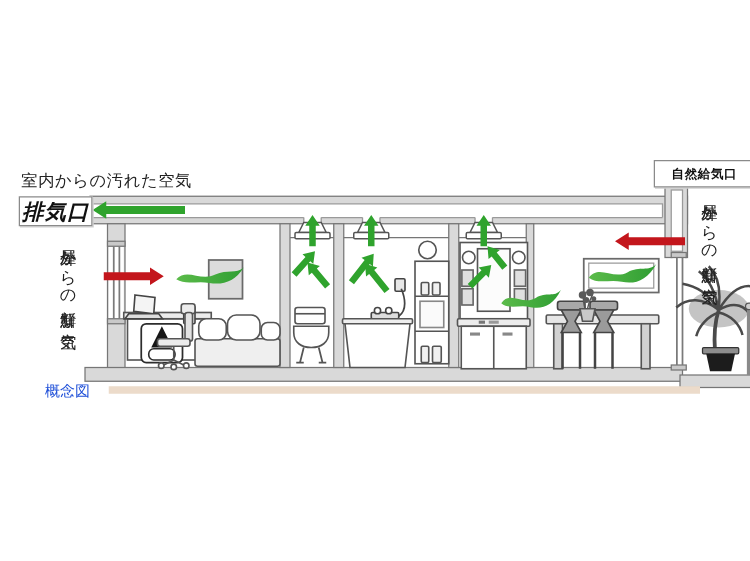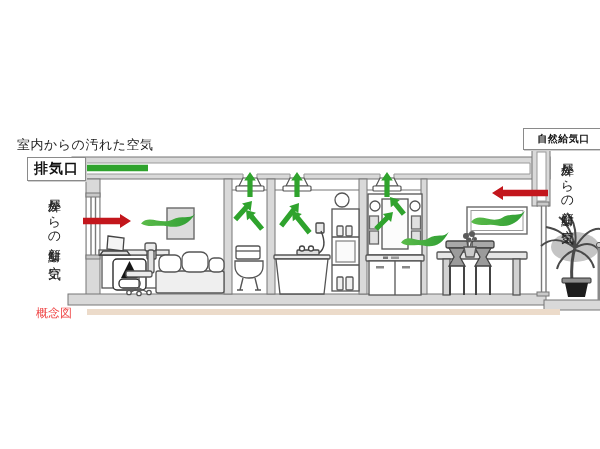--- a/index.html
+++ b/index.html
@@ -15,30 +15,30 @@
     position:relative;width:600px;height:449px;background:#ffffff;overflow:hidden;
     font-family:"Liberation Sans","DejaVu Sans",sans-serif;color:var(--ink);margin-left:10px;
   }
   .stage svg{position:absolute;left:0;top:0;}
   .t{position:absolute;white-space:nowrap;}
   .top-label{left:7px;top:136px;font-size:13px;letter-spacing:0.5px;color:var(--ink);}
   .box{
     position:absolute;background:#fff;border:1px solid #8a8a8a;box-shadow:1px 1px 0 #cfcfcf;
     display:flex;align-items:center;justify-content:center;font-weight:bold;color:#111;
   }
-  .box.exhaust{left:17px;top:157px;width:57px;height:22px;font-size:14px;letter-spacing:1px;}
+  .box.exhaust{left:5px;top:157px;width:57px;height:22px;font-size:17px;letter-spacing:1px;font-style:italic;}
   .box.supply{left:513px;top:128px;width:79px;height:20px;font-size:10px;letter-spacing:0.5px;}
   .vert{
     writing-mode:vertical-rl;text-orientation:upright;
     font-size:13px;line-height:14px;letter-spacing:1px;height:71px;color:var(--ink);
     white-space:normal;
   }
   .left-fresh{left:37px;top:189px;}
   .right-fresh{left:550px;top:153px;}
-  .caption{left:26px;top:305px;font-size:12px;color:#ef4444;}
+  .caption{left:26px;top:305px;font-size:12px;color:#1d4ed8;}
 </style>
 </head>
 <body>
 
 <div class="stage">
 
 <svg width="600" height="449" viewBox="0 0 600 449">
   <defs>
     <linearGradient id="grn" x1="0" y1="0" x2="1" y2="0">
       <stop offset="0" stop-color="#5bbb4a"></stop>

